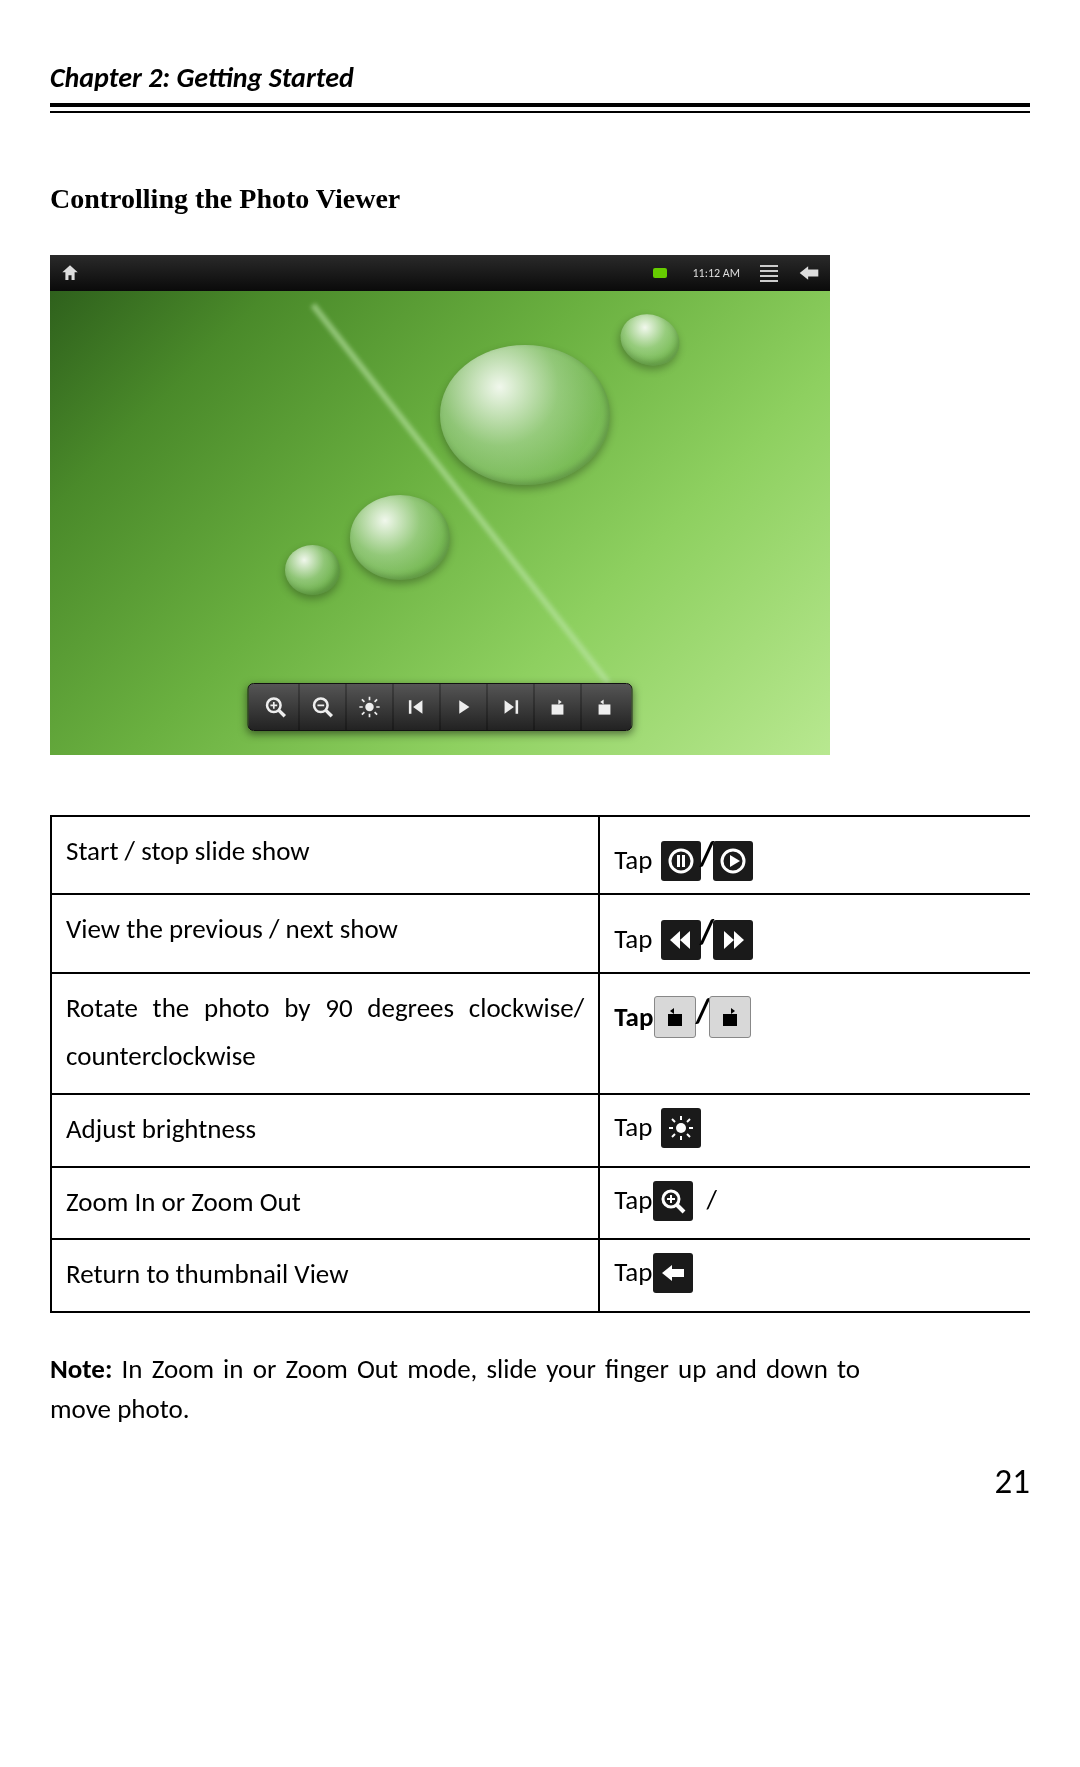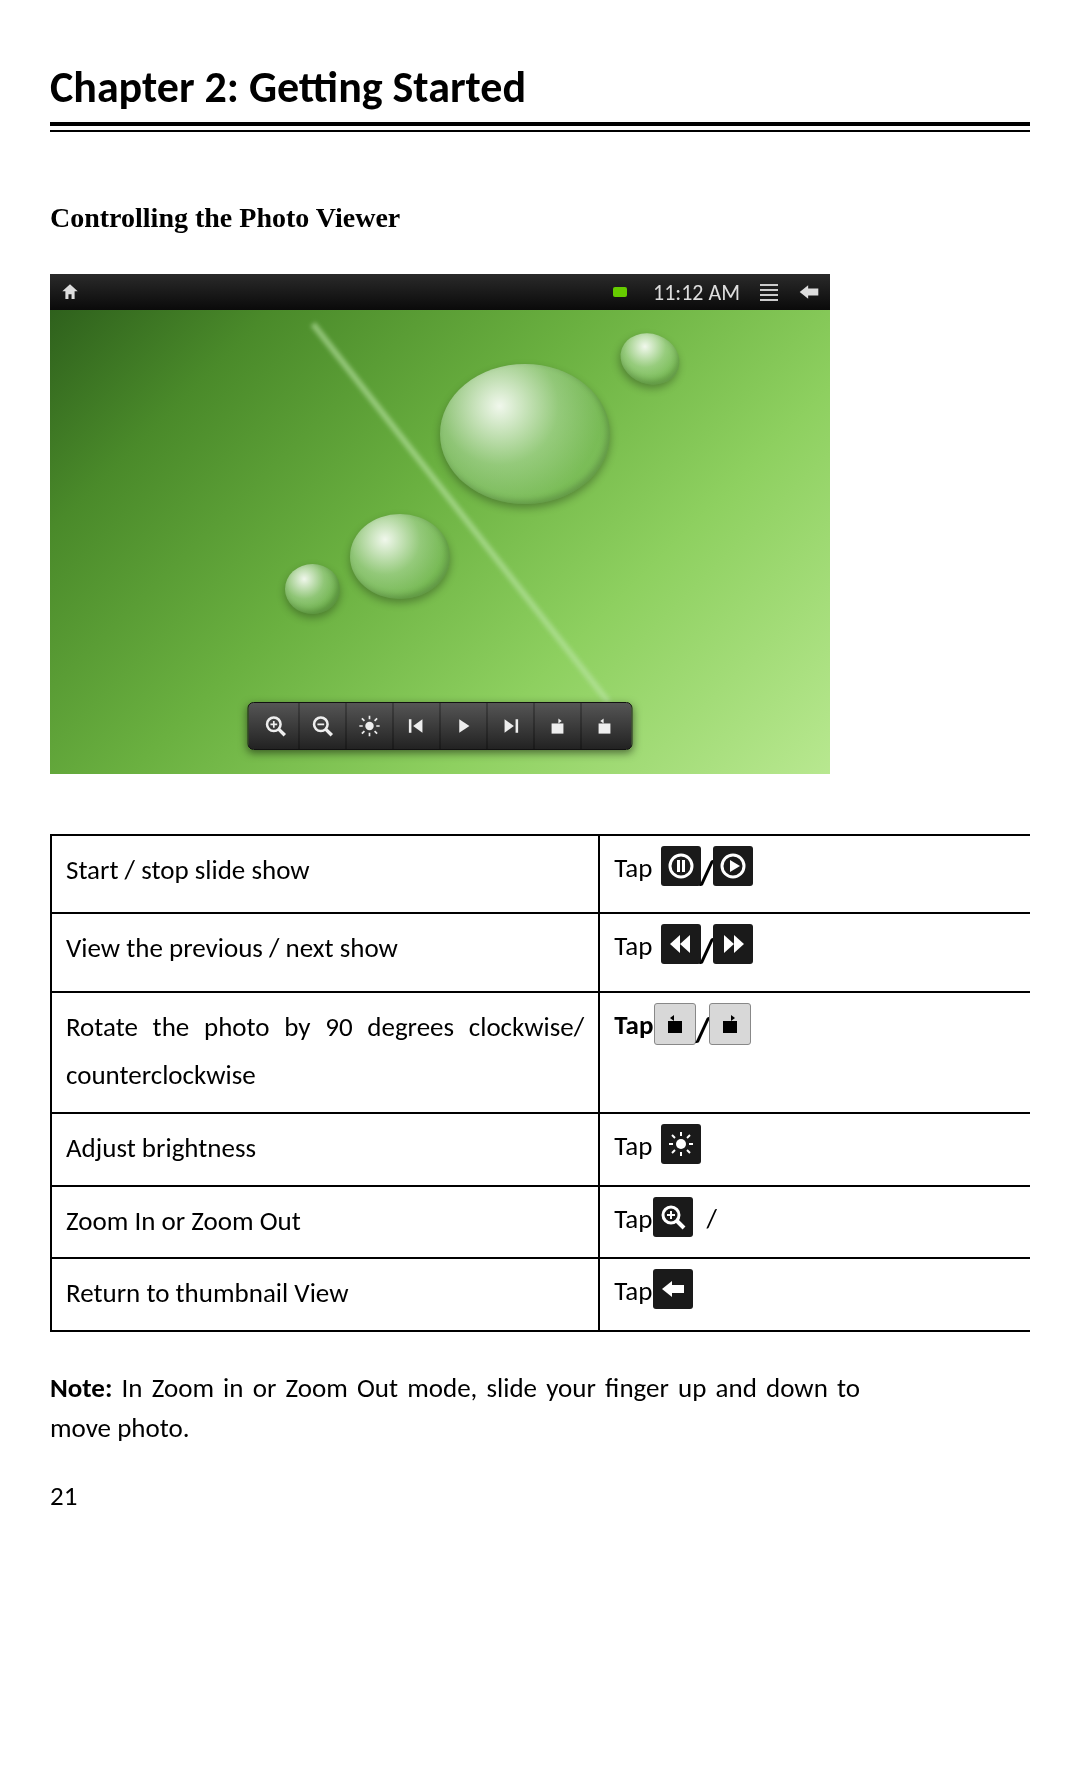--- a/index.html
+++ b/index.html
@@ -5,23 +5,24 @@
   body {
     margin: 0;
     padding: 60px 50px 40px 50px;
     font-family: Calibri, "Segoe UI", Arial, sans-serif;
     color: #000;
     background: #fff;
     width: 1080px;
     box-sizing: border-box;
   }
   h1.chapter {
-    font-size: 44px;
+    font-size: 28px;
     font-weight: bold;
     margin: 0 0 8px 0;
+    font-style: italic;
   }
   .double-rule {
     border-top: 4px solid #000;
     border-bottom: 2px solid #000;
     height: 4px;
     margin-bottom: 70px;
   }
   h2.section {
     font-size: 28px;
     font-weight: bold;
@@ -37,21 +38,21 @@
     margin-bottom: 60px;
   }
   .statusbar {
     position: absolute;
     top: 0; left: 0; right: 0;
     height: 36px;
     background: linear-gradient(#2a2a2a, #0a0a0a);
     display: flex;
     align-items: center;
     color: #ddd;
-    font-size: 22px;
+    font-size: 12px;
   }
   .statusbar .sb-spacer { flex: 1; }
   .statusbar .sb-item { margin: 0 10px; display:flex; align-items:center; }
   .batt { width:14px; height:10px; background:#6c0; border-radius:2px; margin-right:6px; }
   .leaf-drop { position:absolute; border-radius:50%; background:radial-gradient(circle at 35% 30%, rgba(255,255,255,0.9), rgba(200,230,200,0.4) 40%, rgba(120,180,120,0.2) 70%); box-shadow: 0 4px 8px rgba(0,0,0,0.3), inset -3px -3px 6px rgba(0,0,0,0.2); }
   .d1{ width:170px; height:140px; left:390px; top:90px; }
   .d2{ width:100px; height:85px; left:300px; top:240px; }
   .d3{ width:55px; height:50px; left:235px; top:290px; }
   .d4{ width:60px; height:50px; left:570px; top:60px; transform:rotate(20deg);}
   .vein { position:absolute; left:260px; top:50px; width:6px; height:480px; background:rgba(190,230,170,0.6); transform:rotate(-38deg); transform-origin:top; filter:blur(2px);}
@@ -84,40 +85,40 @@
     margin-bottom: 36px;
     border-right: none;
   }
   table.controls td {
     border: 2px solid #000;
     padding: 10px 14px 12px 14px;
     vertical-align: top;
   }
   table.controls td.desc { width: 56%; text-align: justify; line-height:1.8; }
   table.controls td.act { border-right:none; line-height:1.6; }
-  table.controls td.act .row { display:flex; align-items:flex-start; gap:1px; }
+  table.controls td.act .row { display:flex; align-items:flex-end; gap:1px; }
   .bold { font-weight:bold; }
   .iconchip {
     display:inline-flex; align-items:center; justify-content:center;
     width:40px; height:40px;
     background:#1a1a1a; border-radius:3px;
     vertical-align:middle;
   }
   .iconchip.light { background:#d8d8d8; border:1px solid #888;}
   .iconchip svg { width:26px; height:26px; fill:#fff; }
   .iconchip.light svg { fill:#444; }
   .slashbig { font-size:34px; font-weight:bold; margin:0 -2px; }
   .note {
     font-size:27px;
     text-align:justify;
     max-width:810px;
     line-height:1.5;
     margin-bottom: 30px;
   }
-  .pagenum { text-align:left; font-size:27px; }
+  .pagenum { text-align:right; font-size:35px; }
   .home-ico svg{ width:20px; height:20px; fill:#ddd;}
   .menu-lines{ display:inline-block;}
   .menu-lines span{ display:block; width:18px; height:2px; background:#ccc; margin:3px 0;}
   .back-arrow svg{ width:22px; height:22px; fill:#ddd;}
 </style>
 </head>
 <body>
 
 <svg width="0" height="0" style="position:absolute">
   <defs>

